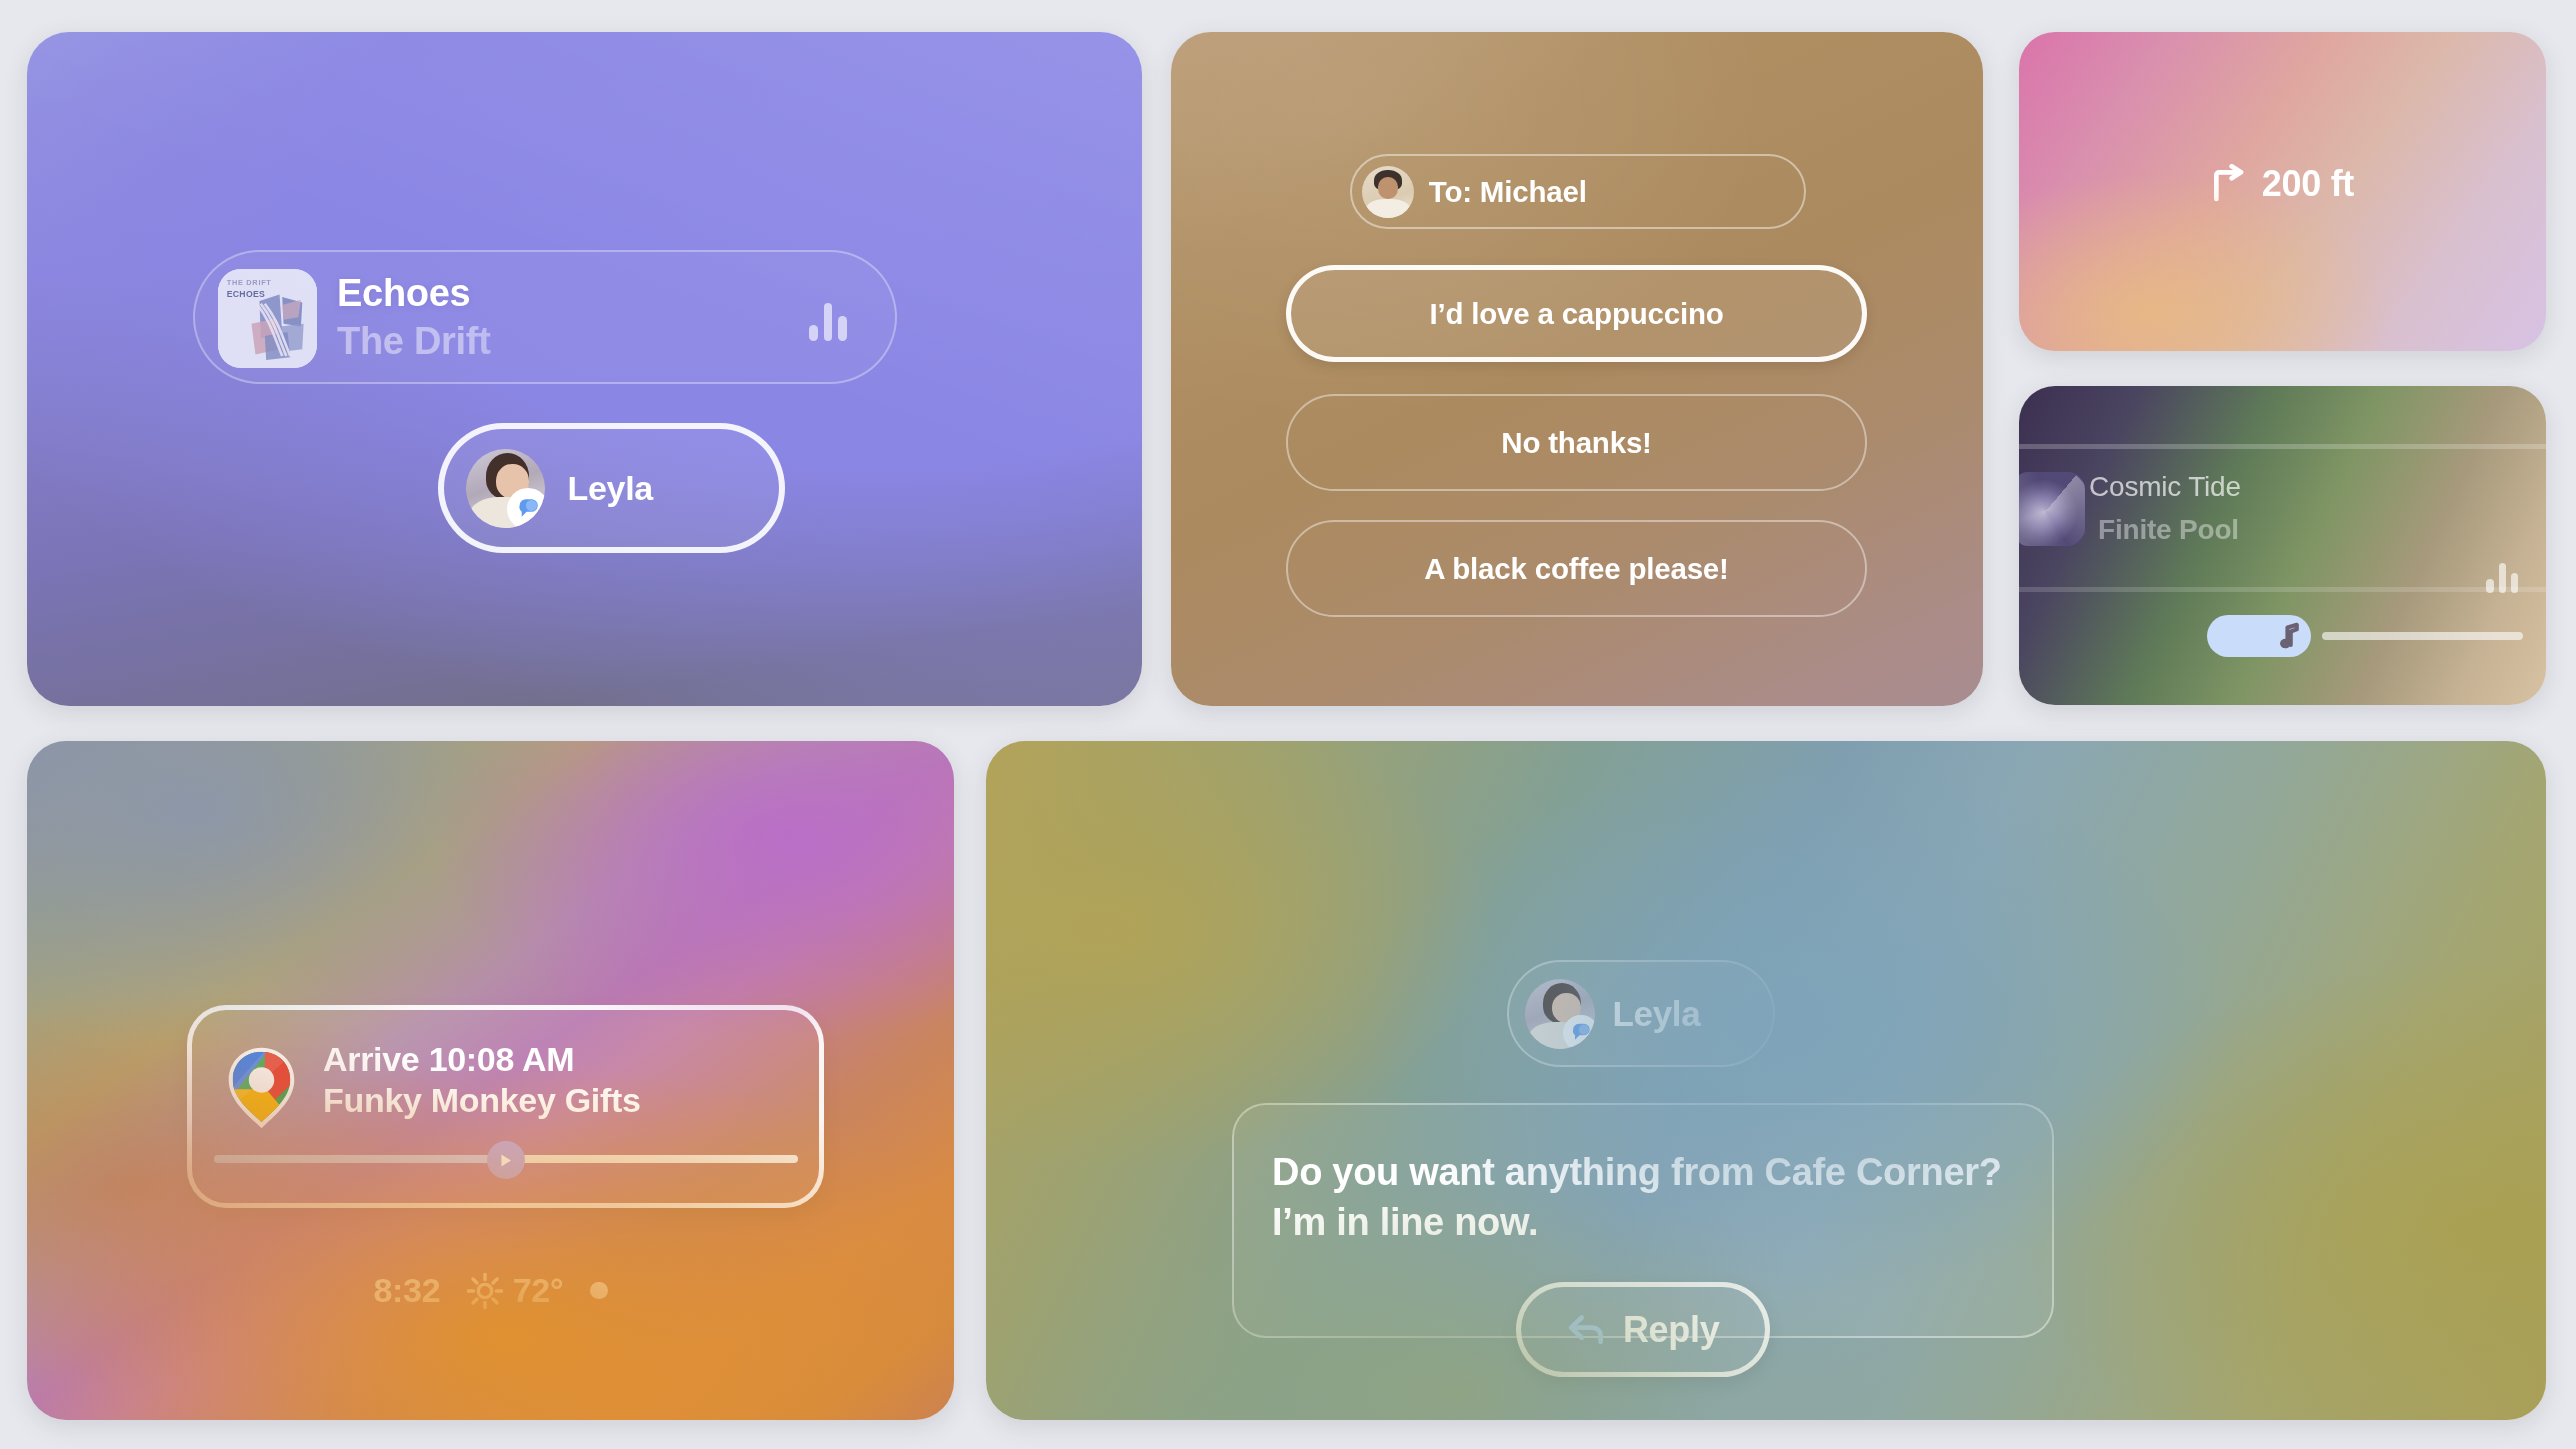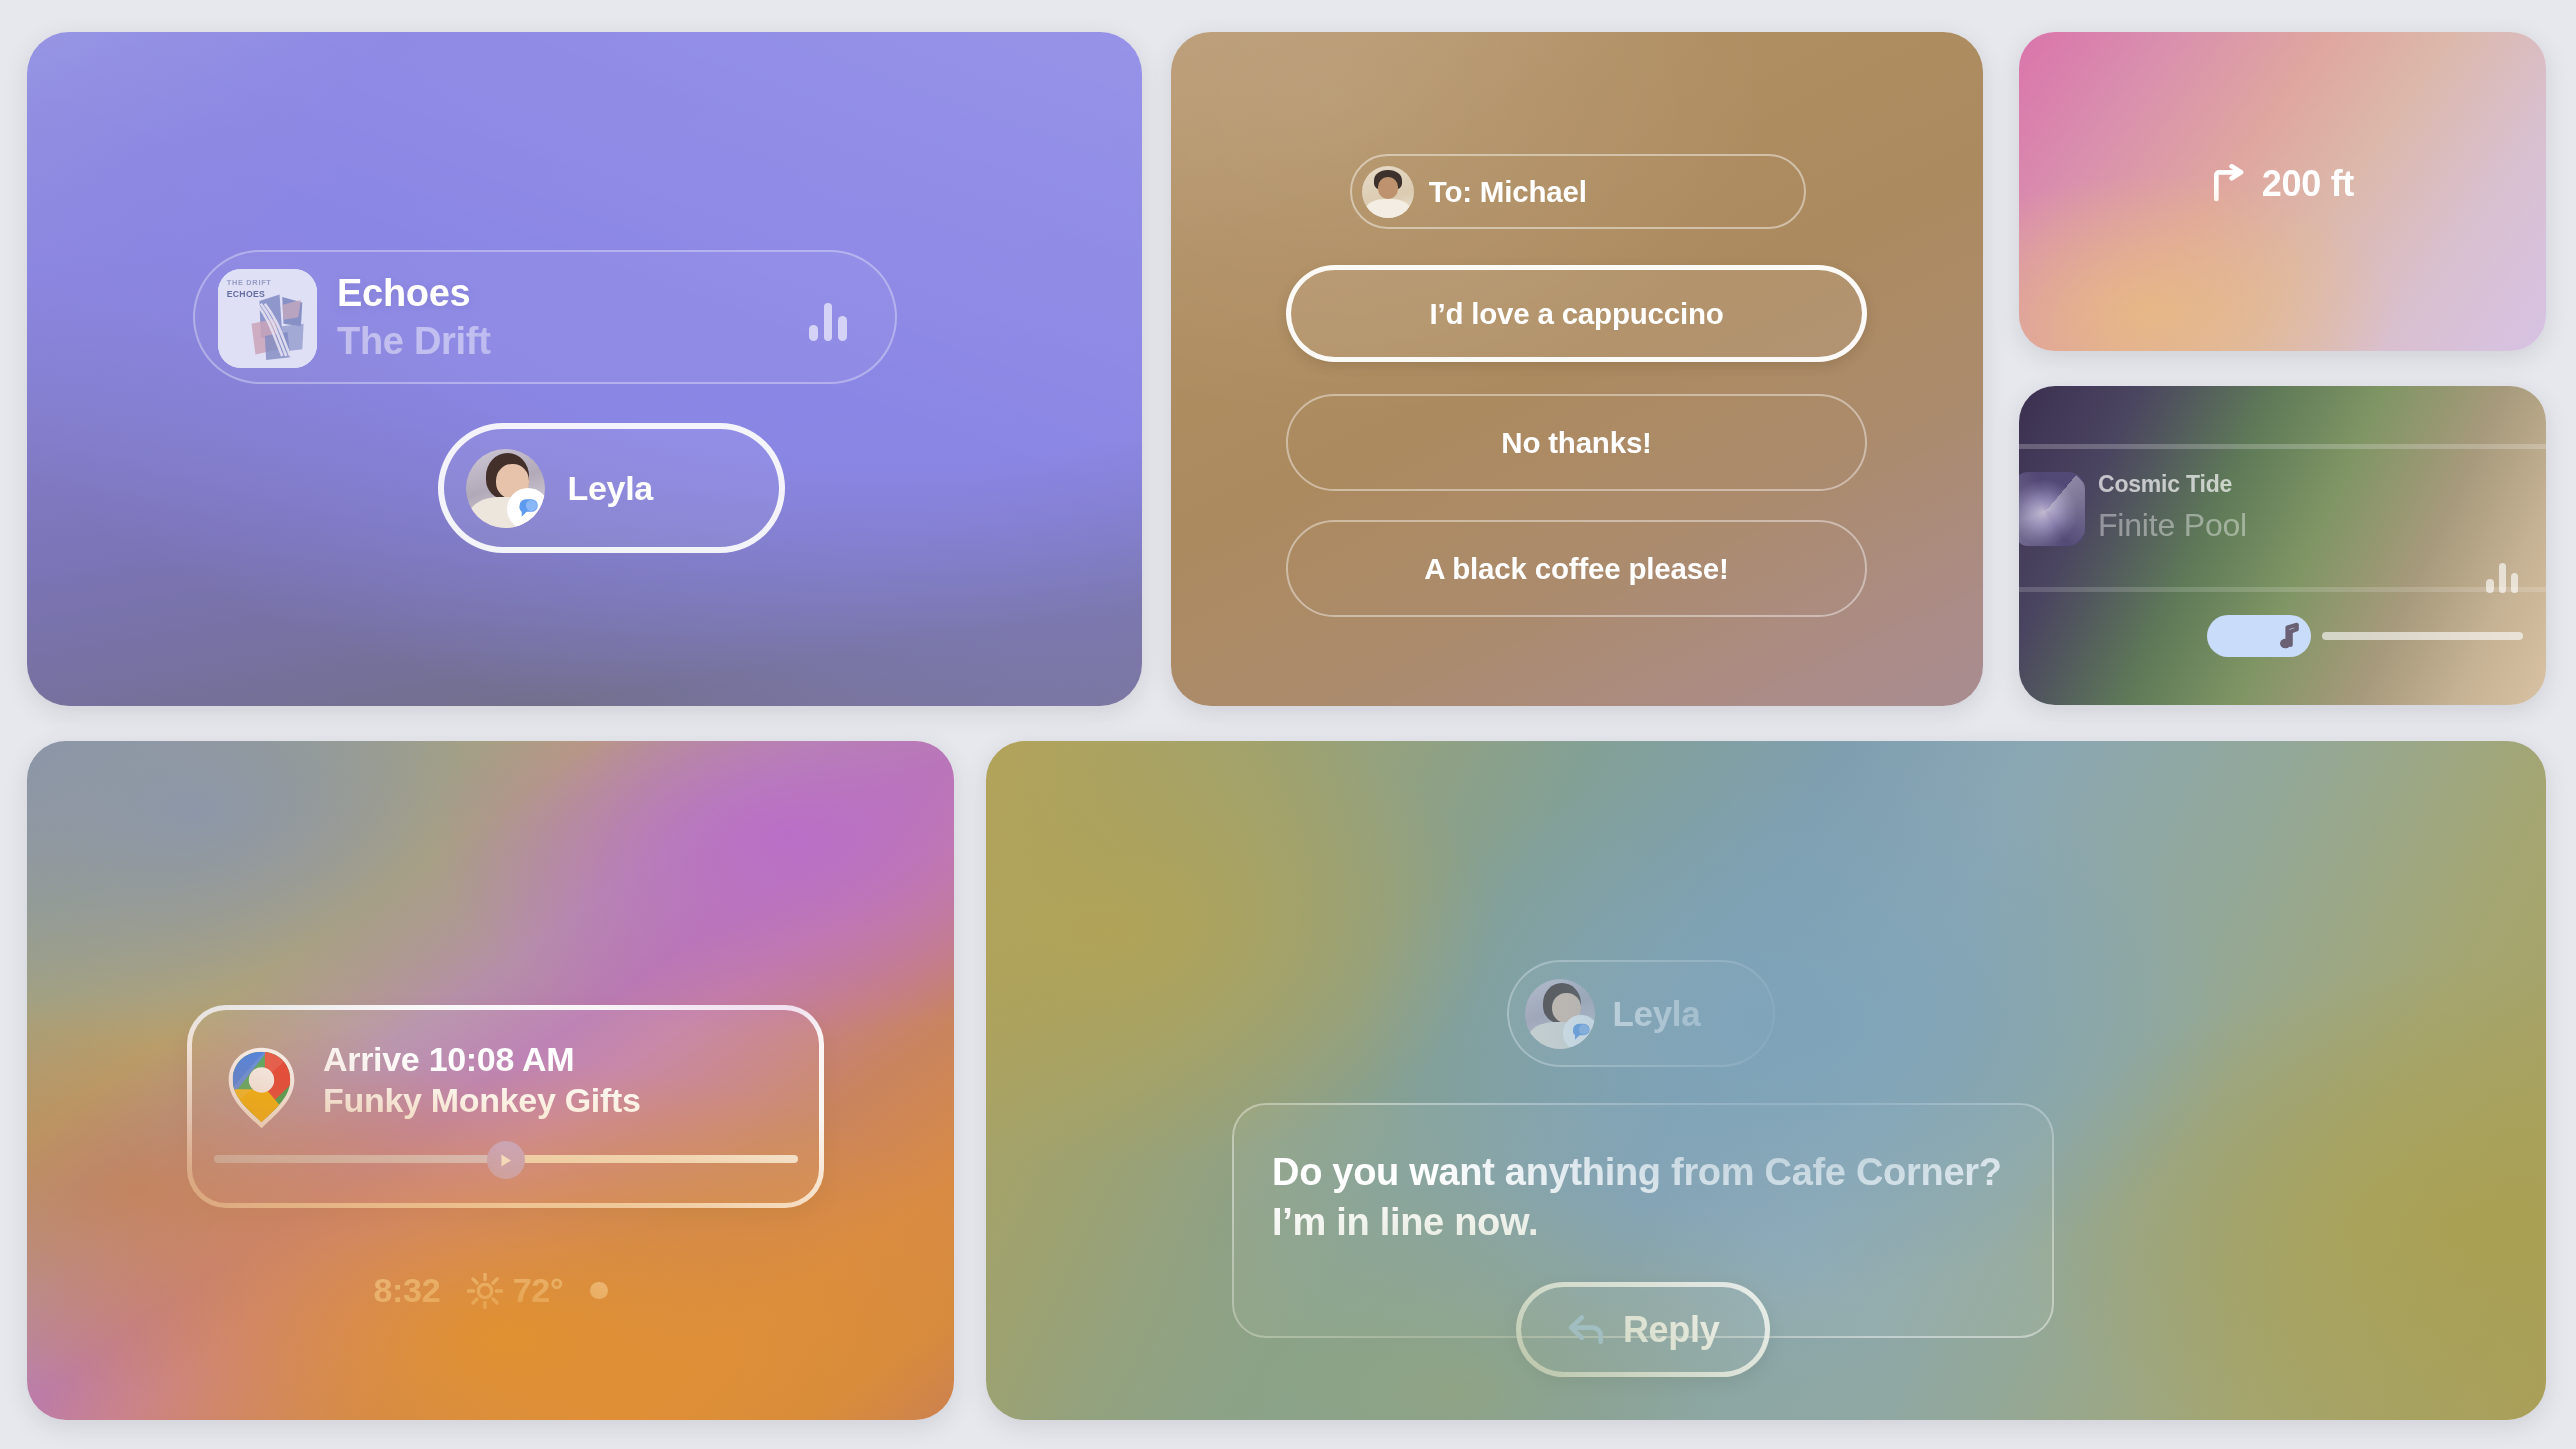--- a/index.html
+++ b/index.html
@@ -101,23 +101,23 @@
   .mm-div{ position:absolute; left:0; right:0; height:4.7px; background:rgba(255,255,255,.22); }
   #mm-div-top{ top:58px; }
   #mm-div-bot{ top:201px; background:rgba(255,255,255,.16); }
   .mm-art{ position:absolute; left:-8px; top:86px; width:74px; height:74px; border-radius:17.4px;
       overflow:hidden; background:
       radial-gradient(closest-side at 45% 55%, #cfc6e4 0%, #9d93c4 40%, #6f6596 75%, #564c7d 100%);
       opacity:.82; }
   .mm-art .sw{ position:absolute; left:-10%; top:-10%; width:120%; height:120%;
       background:conic-gradient(from 40deg at 48% 52%, rgba(255,255,255,.42), rgba(255,255,255,0) 30%,
       rgba(255,255,255,.30) 58%, rgba(255,255,255,0) 85%); border-radius:50%; }
-  .mm-title{ position:absolute; left:79px; top:85px; font-size:23px; font-weight:700;
+  .mm-title{ position:absolute; left:70px; top:85px; font-size:28px; font-weight:400;
       color:rgba(255,255,255,.68); letter-spacing:-0.2px; }
-  .mm-sub{ position:absolute; left:79px; top:121px; font-size:32px; font-weight:400;
+  .mm-sub{ position:absolute; left:79px; top:128px; font-size:28px; font-weight:700;
       color:rgba(255,255,255,.40); letter-spacing:-0.2px; }
   .mm-eq{ position:absolute; right:28px; top:177px; display:flex; align-items:flex-end; gap:4.7px; height:29.5px; }
   .mm-eq i{ display:block; width:7.4px; border-radius:4px; background:rgba(255,255,255,.62); }
   .mm-pill{ position:absolute; left:188px; top:229px; width:104px; height:42px; border-radius:27px;
       background:#c9ddfa; display:flex; align-items:center; justify-content:flex-end; padding-right:12px; }
   .mm-track{ position:absolute; left:303px; top:246px; width:201px; height:8px; border-radius:5.4px;
       background:rgba(255,255,255,.60); }
 
   
   #card-maps-arrive{ left:27px; top:741px; width:927px; height:679px; border-radius:39px;

